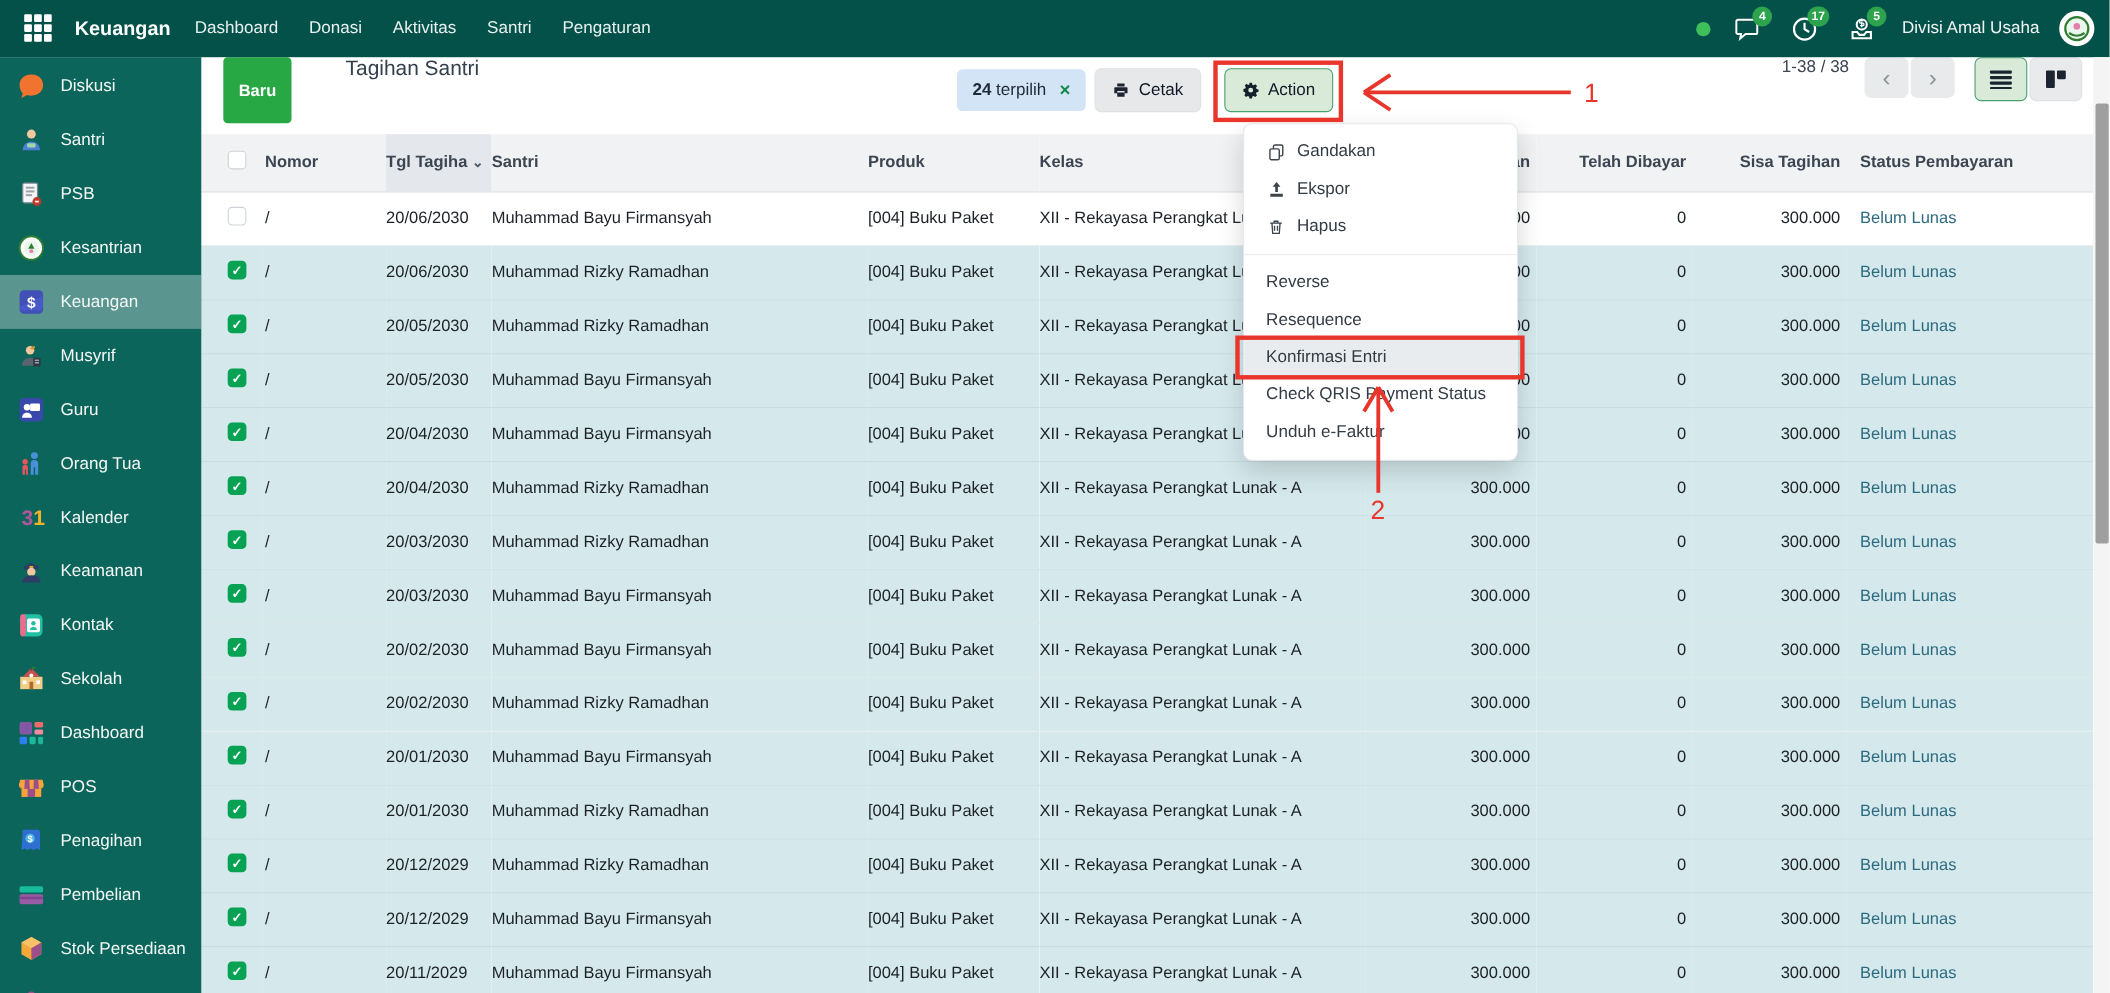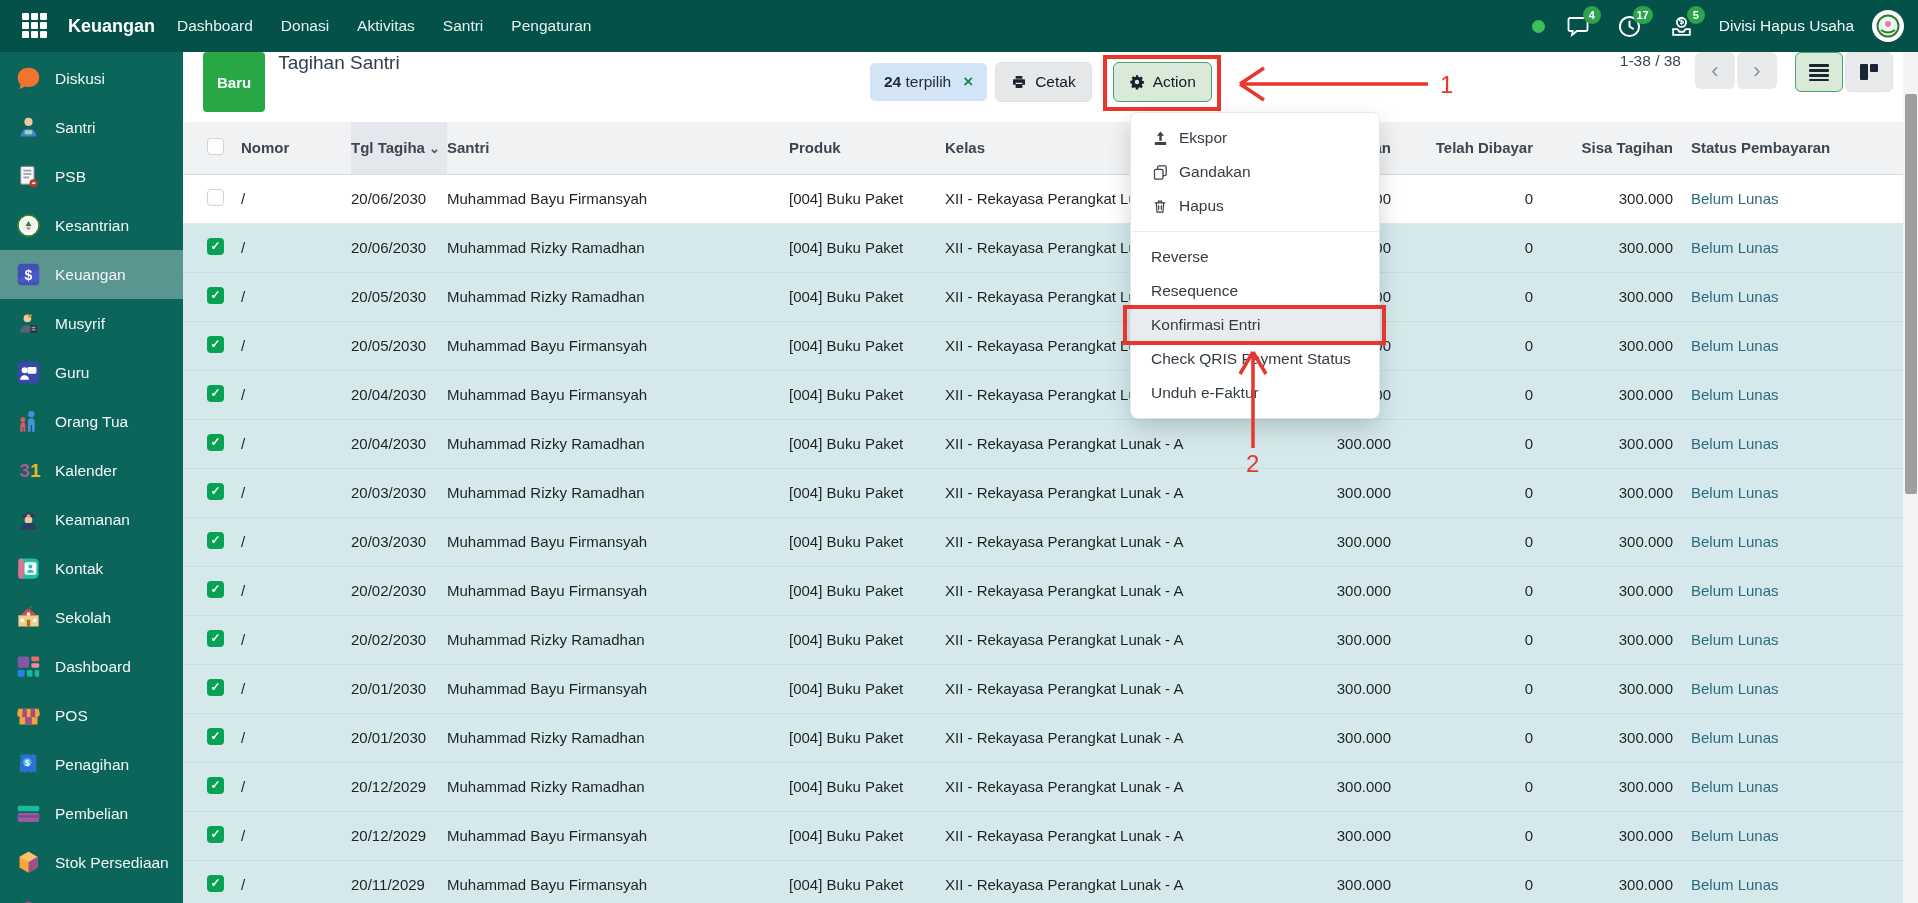--- a/index.html
+++ b/index.html
@@ -33,21 +33,21 @@
   .side-label { color:#f3f8f7; font-size:15.5px; }
 
   
   .main { position:absolute; left:183px; top:52px; width:1720px; height:851px; background:#fff; }
 
   
   .cp { position:absolute; left:0; top:0; width:100%; height:60px; background:#fff; }
   .cp-left { position:absolute; left:20px; top:0; height:60px; display:flex; gap:13px; }
   .btn-baru { background:#28a745; color:#fff; font-weight:700; font-size:15px; border:none;
               border-radius:4px; padding:7px 14px; cursor:pointer; }
-  .page-title { font-size:19px; color:#32404d; font-weight:400; }
+  .page-title { font-size:19px; color:#32404d; font-weight:400;margin-left:36px; }
   .cp-mid { position:absolute; left:687px; top:0; height:60px; display:flex; align-items:center; }
   .chip { background:#d3e4f6; border-radius:5px; height:38px; display:flex; align-items:center; gap:12px;
           padding:0 14px; font-size:15.5px; color:#1f2937;justify-content:center; }
   .chip b { font-weight:700; }
   .chip .x { color:#168a4c; font-size:17px; font-weight:700; cursor:pointer; }
   .btn-gray, .btn-green { height:40px; border-radius:6px; font-size:15.5px; display:flex; align-items:center;
           gap:8px; padding:0 15px; cursor:pointer; color:#111827; }
   .btn-gray { background:#e7e8ea; border:1px solid #e0e1e4; margin-left:8px; }
   .action-wrap { position:relative; margin-left:21px; }
   .btn-green { background:#d9ead9; border:1px solid #4ba06f; }
@@ -152,21 +152,21 @@
           </span>
           <span class="tb-ico">
             <svg width="25" height="25" viewBox="0 0 24 24">
               <circle cx="12" cy="8" r="4.4" fill="none" stroke="#fff" stroke-width="1.8"></circle>
               <path d="M12 5.6v4.8M10.6 9h2.2a1.1 1.1 0 0 0 0-2.2h-1.6a1.1 1.1 0 0 1 0-2.2h2.2" stroke="#fff" stroke-width="1.1" fill="none"></path>
               <path d="M4 14.5h4l2 2.5h4l2-2.5h4V20H4z" fill="none" stroke="#fff" stroke-width="1.8"></path>
             </svg>
             <span class="tb-badge">5</span>
           </span>
         </span>
-      <span class="company">Divisi Hapus Usaha</span>
+      <span class="company">Divisi Amal Usaha</span>
       <span class="avatar">
         <svg width="30" height="30" viewBox="0 0 30 30">
           <circle cx="15" cy="15" r="14" fill="#ffffff"></circle>
           <circle cx="15" cy="15" r="10.5" fill="#eaf6ec" stroke="#2e7d32" stroke-width="2"></circle>
           <circle cx="15" cy="13" r="3" fill="#e27fb1"></circle>
           <path d="M8 19 q7 5 14 0" stroke="#2e7d32" stroke-width="2" fill="none"></path>
         </svg>
       </span>
     </div>
   </header>
@@ -637,33 +637,33 @@
             </tr>
           </tbody>
       </table>
     </div>
   </main>
 
   <div class="dropdown" id="dropdown">
       <div class="dd-item">
         <span class="dd-ico">
           <svg width="17" height="17" viewBox="0 0 24 24">
-            <path fill="#3b434b" d="M12 2l5 6h-3.3v7h-3.4V8H7zM4 17h16v4H4z"></path>
-          </svg>
-        </span>
-        <span>Ekspor</span>
+            <rect x="8" y="2.5" width="12" height="14" rx="2" fill="none" stroke="#3b434b" stroke-width="1.8"></rect>
+            <rect x="3.5" y="7.5" width="12" height="14" rx="2" fill="#fff" stroke="#3b434b" stroke-width="1.8"></rect>
+          </svg>
+        </span>
+        <span>Gandakan</span>
       </div>
       <div class="dd-item">
         <span class="dd-ico">
           <svg width="17" height="17" viewBox="0 0 24 24">
-            <rect x="8" y="2.5" width="12" height="14" rx="2" fill="none" stroke="#3b434b" stroke-width="1.8"></rect>
-            <rect x="3.5" y="7.5" width="12" height="14" rx="2" fill="#fff" stroke="#3b434b" stroke-width="1.8"></rect>
-          </svg>
-        </span>
-        <span>Gandakan</span>
+            <path fill="#3b434b" d="M12 2l5 6h-3.3v7h-3.4V8H7zM4 17h16v4H4z"></path>
+          </svg>
+        </span>
+        <span>Ekspor</span>
       </div>
       <div class="dd-item">
         <span class="dd-ico">
           <svg width="16" height="17" viewBox="0 0 24 24">
             <path fill="none" stroke="#3b434b" stroke-width="1.8" d="M4 6.5h16M9.5 6V4h5v2M6.5 6.5l1 14h9l1-14M10 10v7M14 10v7"></path>
           </svg>
         </span>
         <span>Hapus</span>
       </div>
       <div class="dd-sep"></div>

